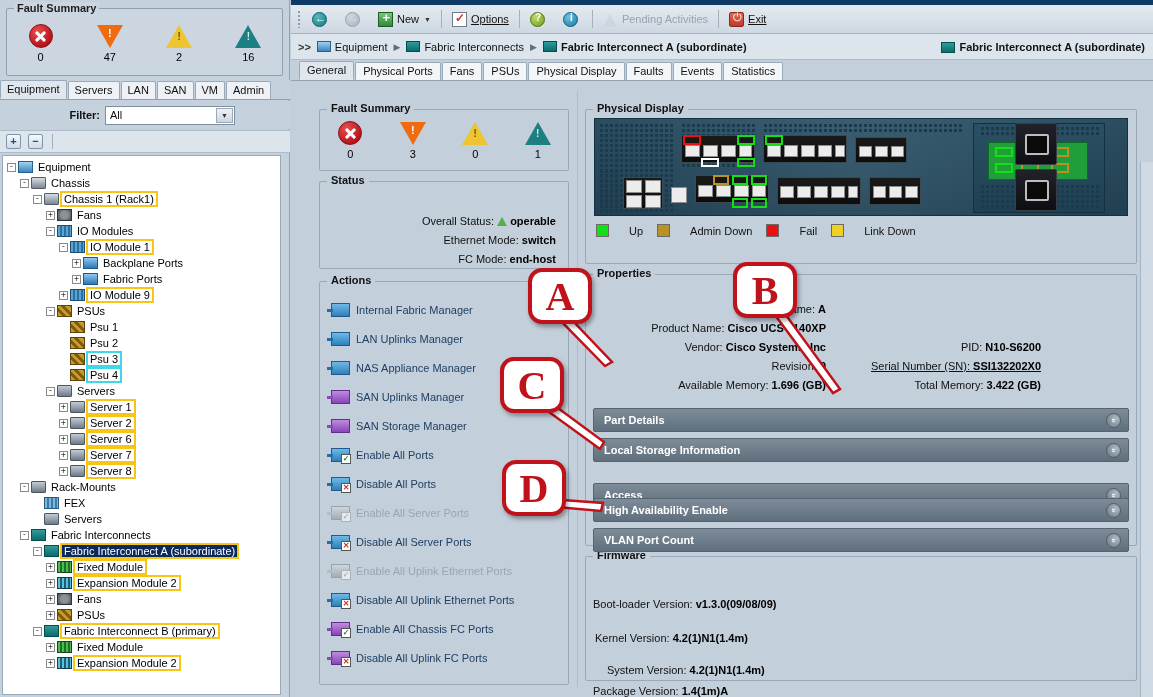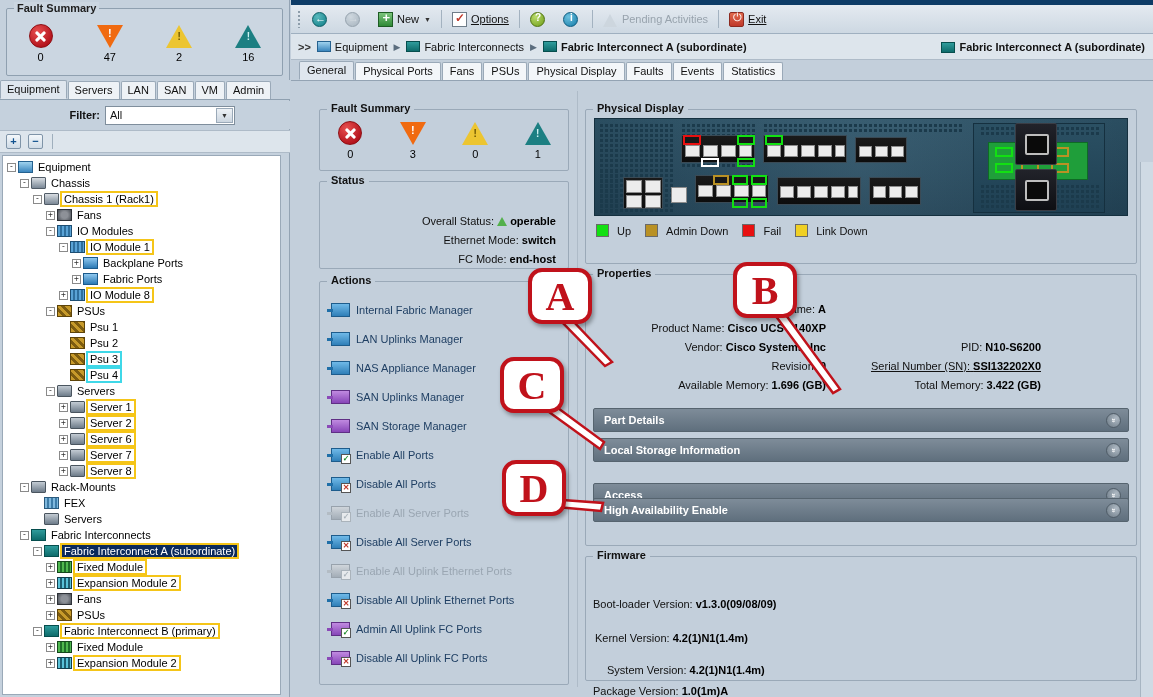--- a/index.html
+++ b/index.html
@@ -301,21 +301,21 @@
   }
   .expgreen { position:absolute; left:14px; top:18px; width:100px; height:38px; background:#1f9e3a; border:1px solid #0e6b25; }
   .psu-a, .psu-b {
     position: absolute; width: 42px; height: 42px;
     background: linear-gradient(#22232a,#0e0f13); border: 1px solid #3a3d45; border-radius: 2px;
   }
   .psu-port { position:absolute; left:9px; top:10px; width:24px; height:21px; background:#0a0a0a; border:2px solid #bdbdbd; border-radius:2px; }
 
   #legend { position: absolute; left: 10px; top: 114px; display: flex; align-items: center; gap: 5px; font-size: 11px; color: #111; }
   .lg-sw { width: 13px; height: 13px; border: 1px solid #6a6a6a; display:inline-block; }
-  .lg-item { display:flex; align-items:center; gap:8px; margin-right: 9px; }
+  .lg-item { display:flex; align-items:center; gap:20px; margin-right: 9px; }
 
   #props-box { left: 294px; top: 193px; width: 552px; height: 272px; }
   #props-title { left: 302px; top: 186px; }
 
   .sect-bar {
     position: absolute; left: 8px; width: 536px; height: 24px;
     background: linear-gradient(#7e8c99,#5f6f7d);
     border: 1px solid #56646f; border-radius: 2px;
     display: flex; align-items: center; padding-left: 10px;
     color: #fff; font-weight: bold; font-size: 11px;
@@ -436,21 +436,21 @@
           <span class="tlabel">Backplane Ports</span>
         </div>
         <div class="tnode" style="padding-left: 69px;">
           <span class="tex">+</span>
           <span class="ticon ic-port"></span>
           <span class="tlabel">Fabric Ports</span>
         </div>
         <div class="tnode" style="padding-left: 56px;">
           <span class="tex">+</span>
           <span class="ticon ic-iom"></span>
-          <span class="tlabel hl-y">IO Module 8</span>
+          <span class="tlabel hl-y">IO Module 9</span>
         </div>
         <div class="tnode" style="padding-left: 43px;">
           <span class="tex">-</span>
           <span class="ticon ic-psu"></span>
           <span class="tlabel">PSUs</span>
         </div>
         <div class="tnode" style="padding-left: 56px;">
           <span class="tex blank"></span>
           <span class="ticon ic-psu"></span>
           <span class="tlabel">Psu 1</span>
@@ -844,21 +844,21 @@
         <div class="act" style="left: 40px; top: 512px;">
           <span class="act-ico mgr-blue">
             <span class="badge no">✕</span>
           </span>
           <span>Disable All Uplink Ethernet Ports</span>
         </div>
         <div class="act" style="left: 40px; top: 541px;">
           <span class="act-ico mgr-purple">
             <span class="badge ok">✓</span>
           </span>
-          <span>Admin All Uplink FC Ports</span>
+          <span>Enable All Chassis FC Ports</span>
         </div>
         <div class="act" style="left: 40px; top: 570px;">
           <span class="act-ico mgr-purple">
             <span class="badge no">✕</span>
           </span>
           <span>Disable All Uplink FC Ports</span>
         </div>
         <div class="kv" style="left: 300px; top: 222px; width: 235px; text-align: right;"><span class="k">Name:</span> <span class="v">A</span></div>
         <div class="kv" style="left: 300px; top: 241px; width: 235px; text-align: right;"><span class="k">Product Name:</span> <span class="v">Cisco UCS 6140XP</span></div>
         <div class="kv" style="left: 300px; top: 260px; width: 235px; text-align: right;"><span class="k">Vendor:</span> <span class="v">Cisco Systems, Inc</span></div>
@@ -876,24 +876,28 @@
           <span class="sect-chev" style="transform: rotate(90deg);">»</span>
         </div>
         <div class="sect-bar" style="top: 402px; left: 302px;">
           <span>Access</span>
           <span class="sect-chev" style="transform: rotate(90deg);">»</span>
         </div>
         <div class="sect-bar" style="top: 417px; left: 302px;">
           <span>High Availability Enable</span>
           <span class="sect-chev" style="transform: rotate(90deg);">»</span>
         </div>
+        <div class="sect-bar" style="top: 447px; left: 302px;">
+          <span>VLAN Port Count</span>
+          <span class="sect-chev" style="transform: rotate(90deg);">»</span>
+        </div>
         <div class="kv" style="left: 302px; top: 517px;"><span class="k">Boot-loader Version:</span>  <span class="v">v1.3.0(09/08/09)</span></div>
         <div class="kv" style="left: 304px; top: 551px;"><span class="k">Kernel Version:</span>  <span class="v">4.2(1)N1(1.4m)</span></div>
         <div class="kv" style="left: 316px; top: 583px;"><span class="k">System Version:</span>  <span class="v">4.2(1)N1(1.4m)</span></div>
-        <div class="kv" style="left: 302px; top: 604px;"><span class="k">Package Version:</span>  <span class="v">1.0(1m)A</span></div>
+        <div class="kv" style="left: 302px; top: 604px;"><span class="k">Package Version:</span>  <span class="v">1.4(1m)A</span></div>
       </div>
   </div>
 
   <svg class="co-svg">
     <polygon points="562,322 570,318 612,362 605,366" fill="#ffffff" stroke="#c0121b" stroke-width="2.5"></polygon>
     <polygon points="775,315 783,311 840,389 833,393" fill="#ffffff" stroke="#c0121b" stroke-width="2.5"></polygon>
     <polygon points="538,404 543,397 604,442 600,449" fill="#ffffff" stroke="#c0121b" stroke-width="2.5"></polygon>
     <polygon points="545,506 549,499 603,503 601,511" fill="#ffffff" stroke="#c0121b" stroke-width="2.5"></polygon>
   </svg>
 

